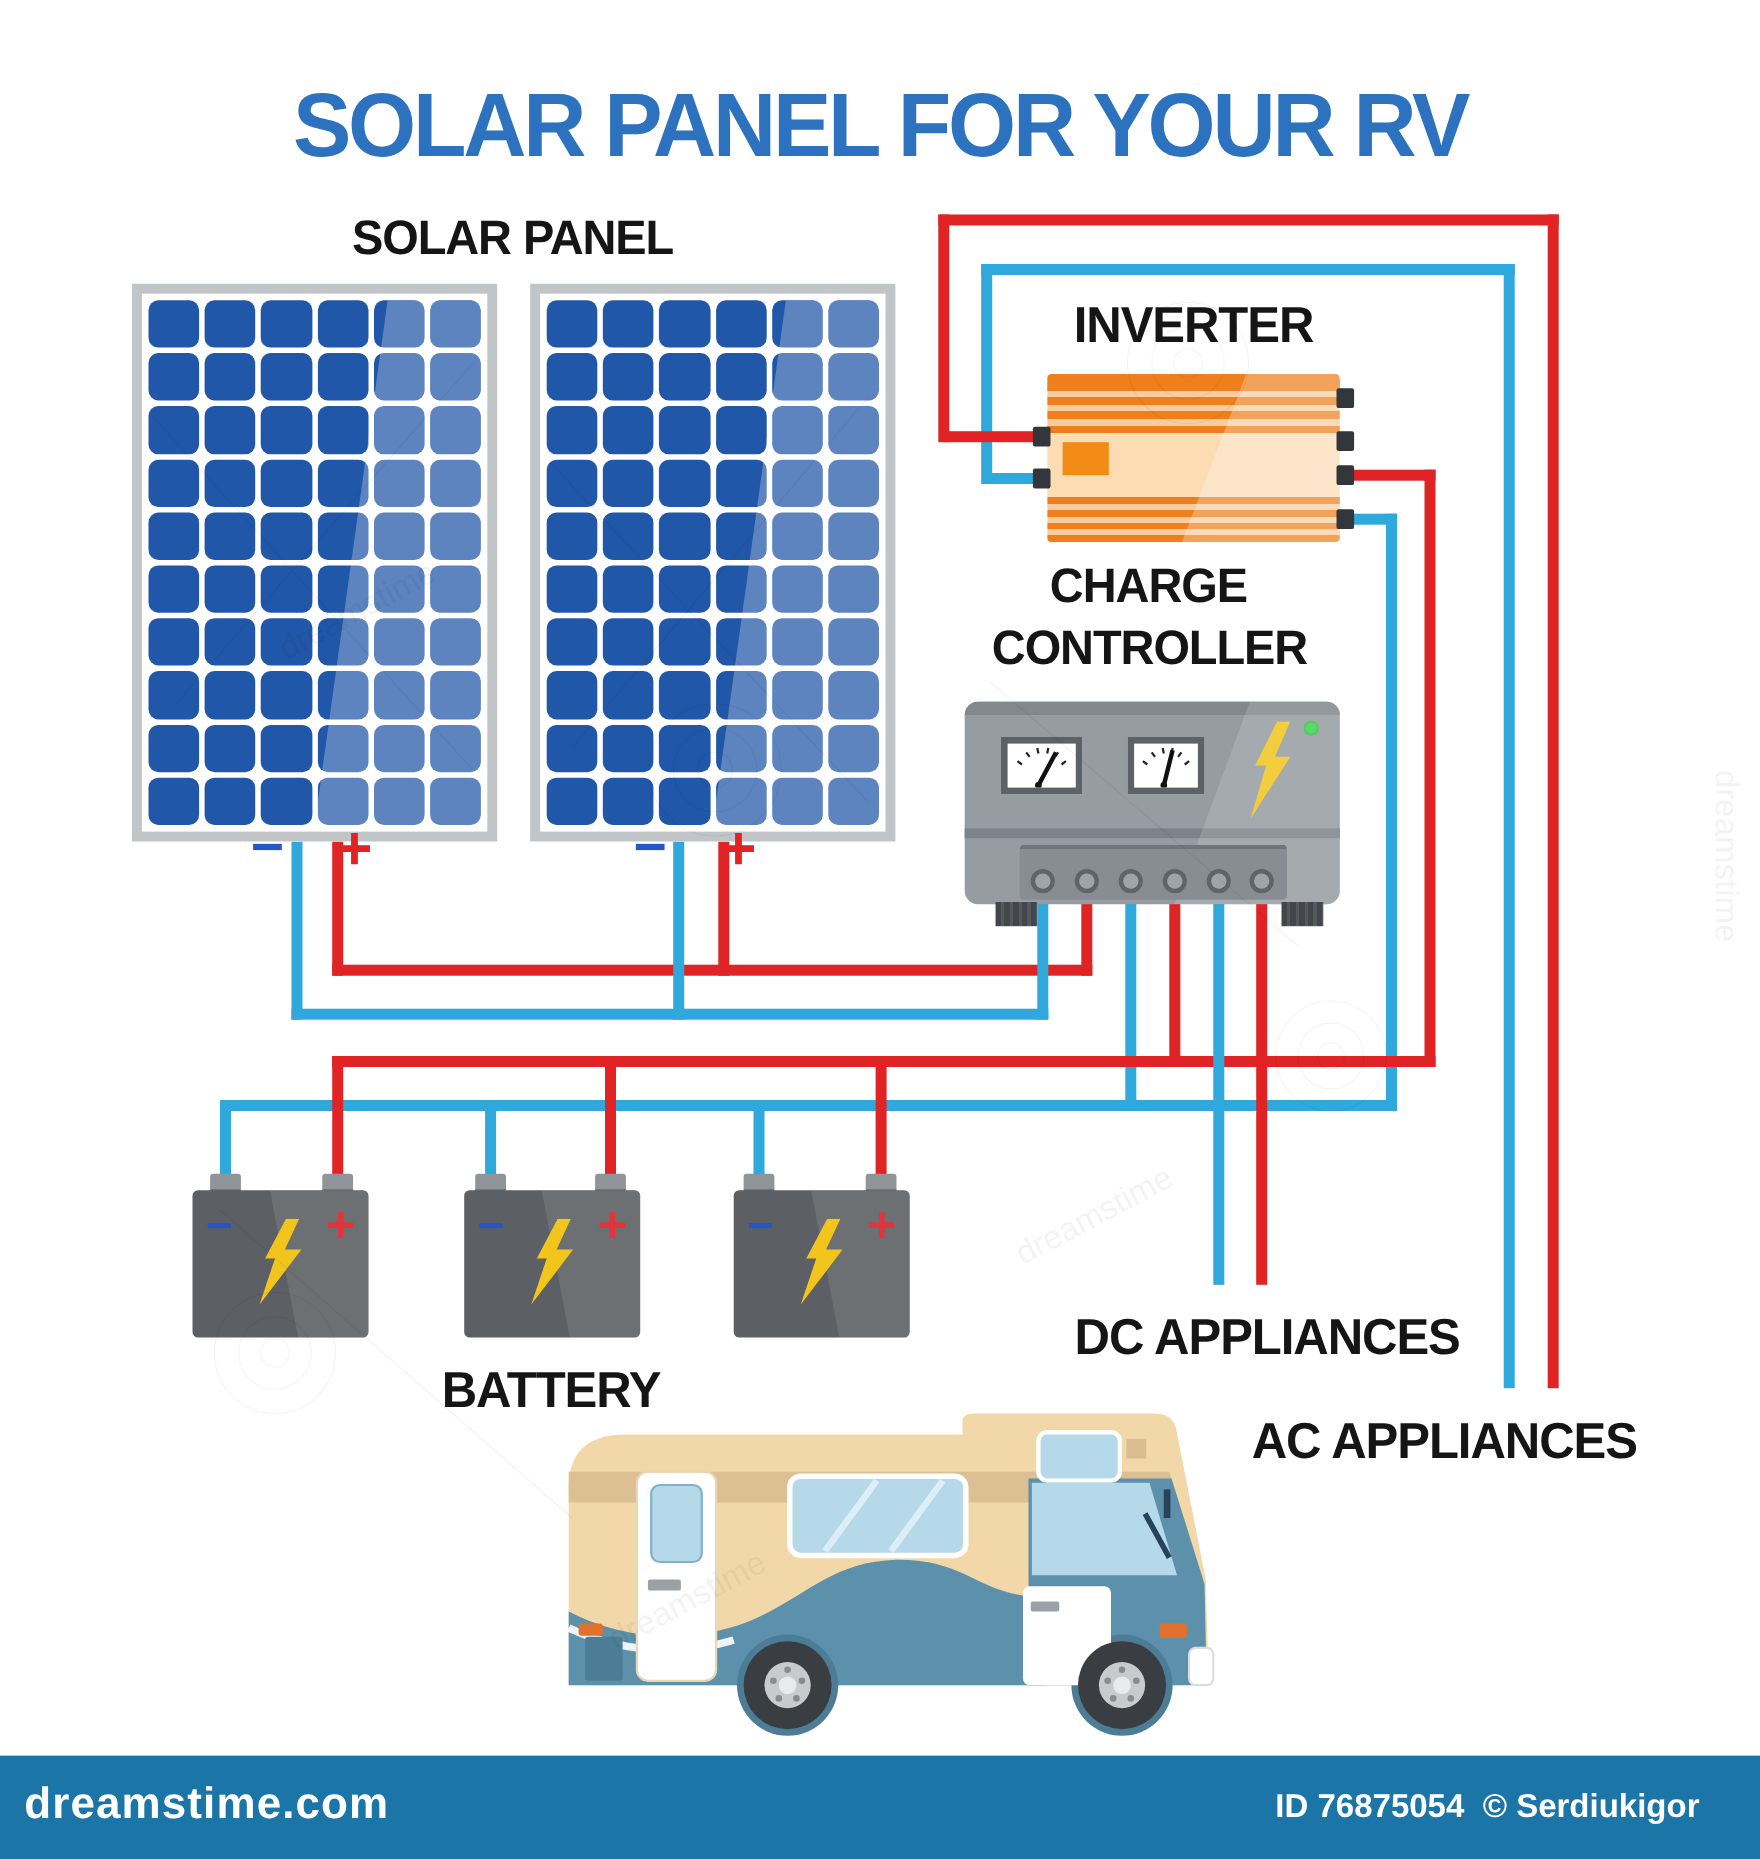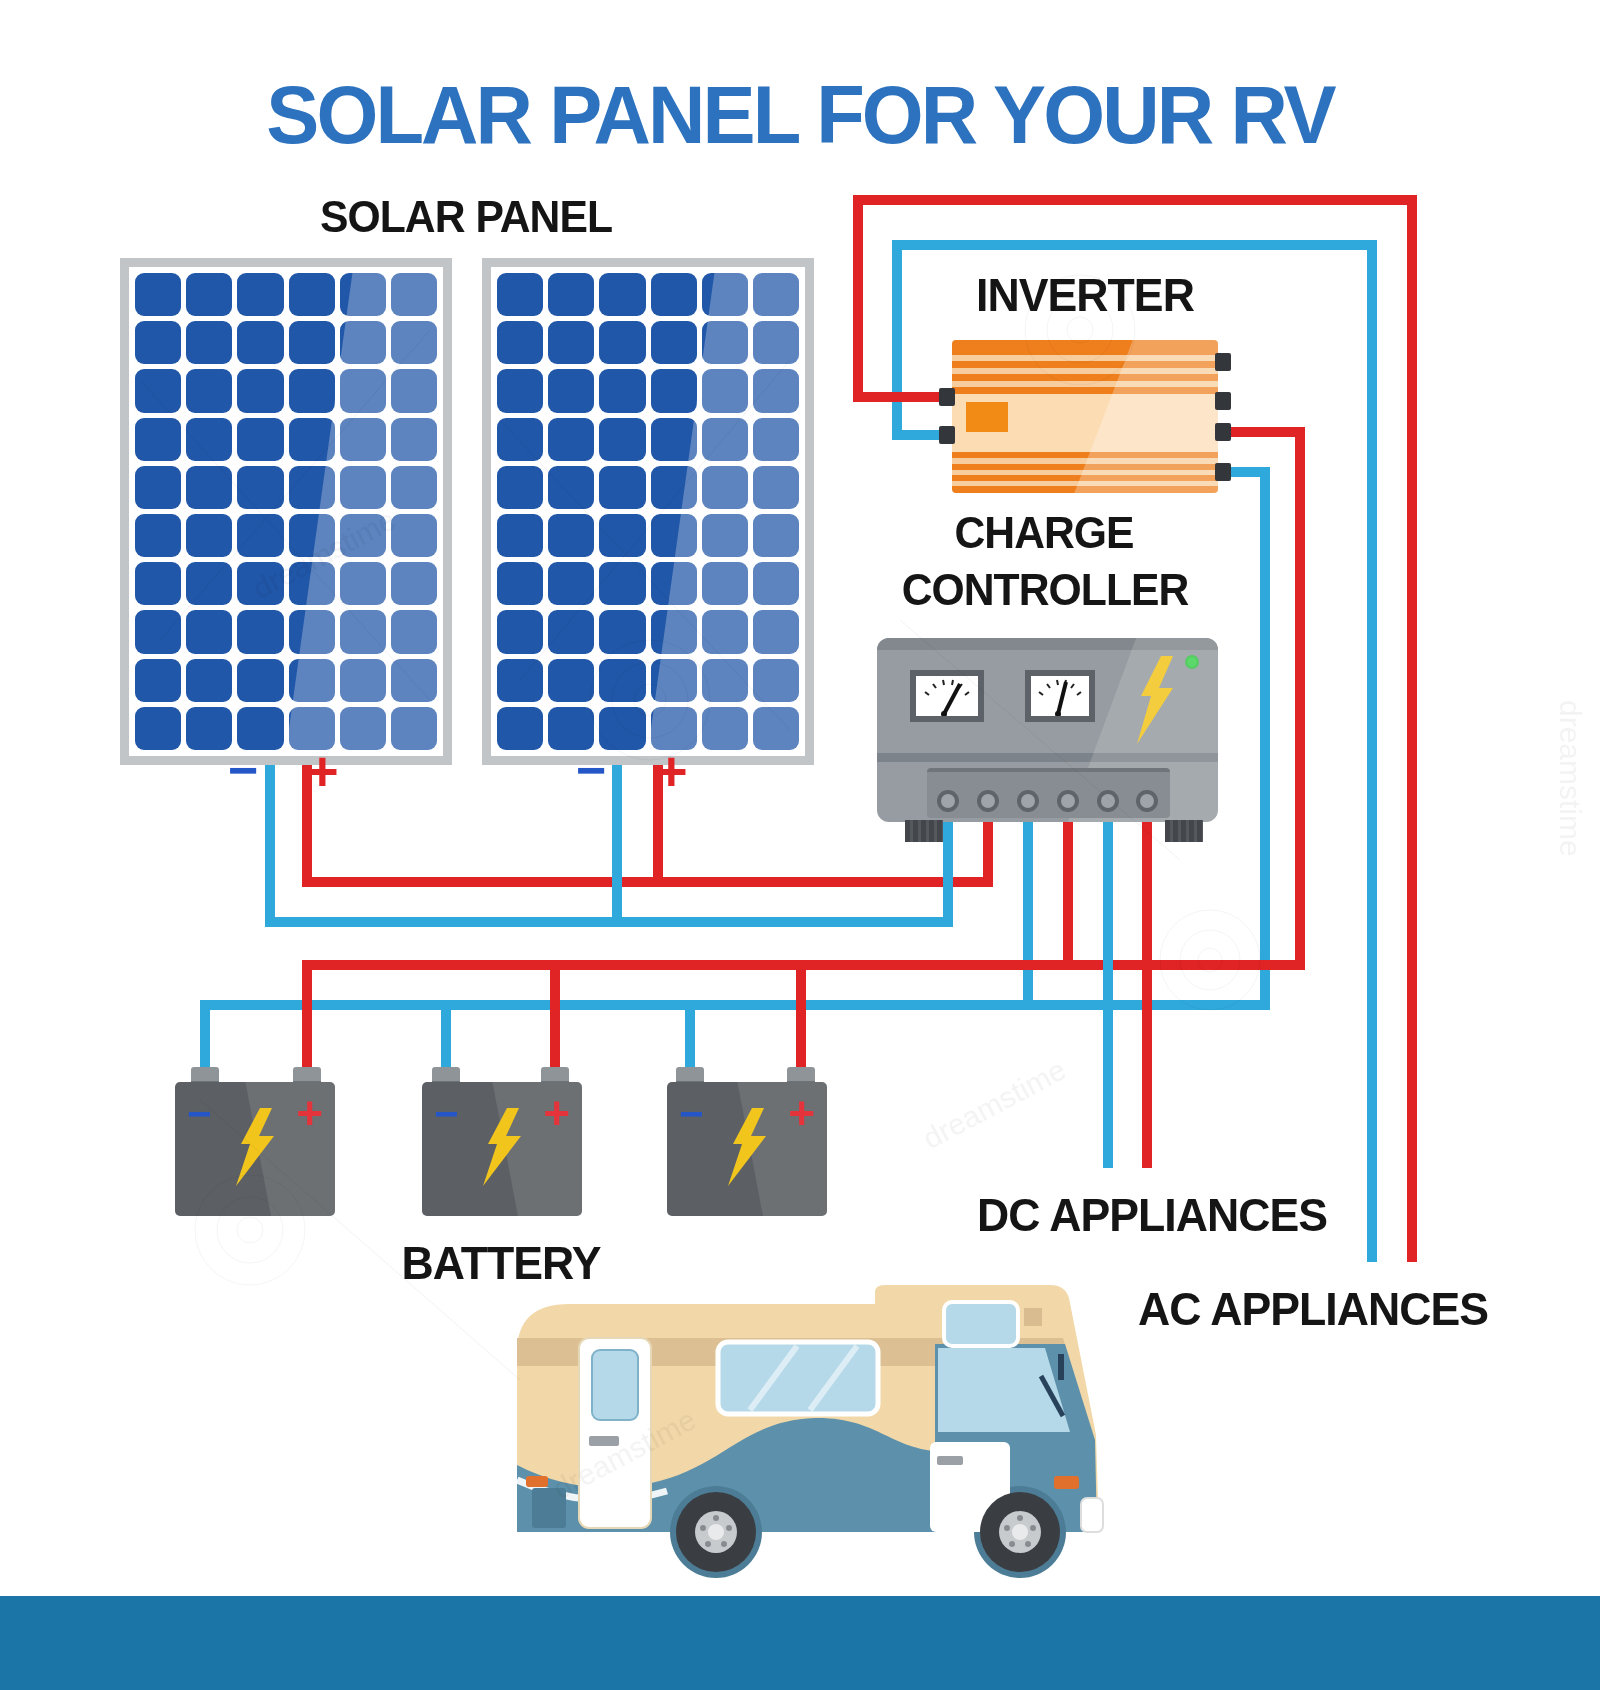--- a/index.html
+++ b/index.html
@@ -424,14 +424,19 @@
     </g>
     <g fill="#000" opacity="0.05" font-size="30" font-family="Liberation Sans, sans-serif">
       <text x="260" y="600" transform="rotate(-28 260 600)">dreamstime</text>
       <text x="930" y="1150" transform="rotate(-28 930 1150)">dreamstime</text>
       <text x="560" y="1500" transform="rotate(-28 560 1500)">dreamstime</text>
       <text x="1560" y="700" transform="rotate(90 1560 700)">dreamstime</text>
     </g>
   </svg>
 
   <div id="wmband">
+    <span class="site">dreamstime.com</span>
+    <span class="credit">
+      <span>ID 76875054</span>&nbsp;
+      <span>© Serdiukigor</span>
+    </span>
   </div>
 </div>
 
 </body></html>

